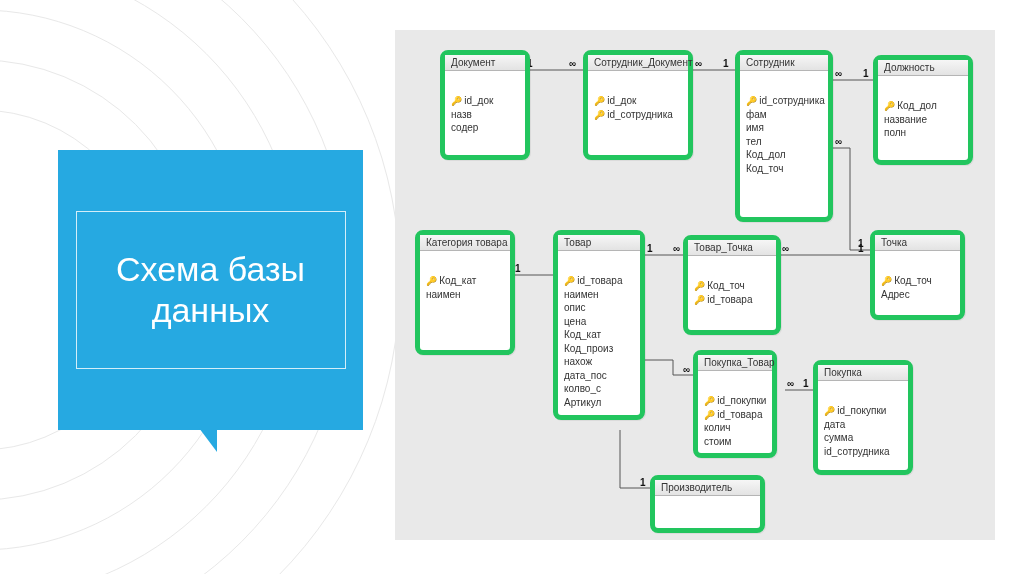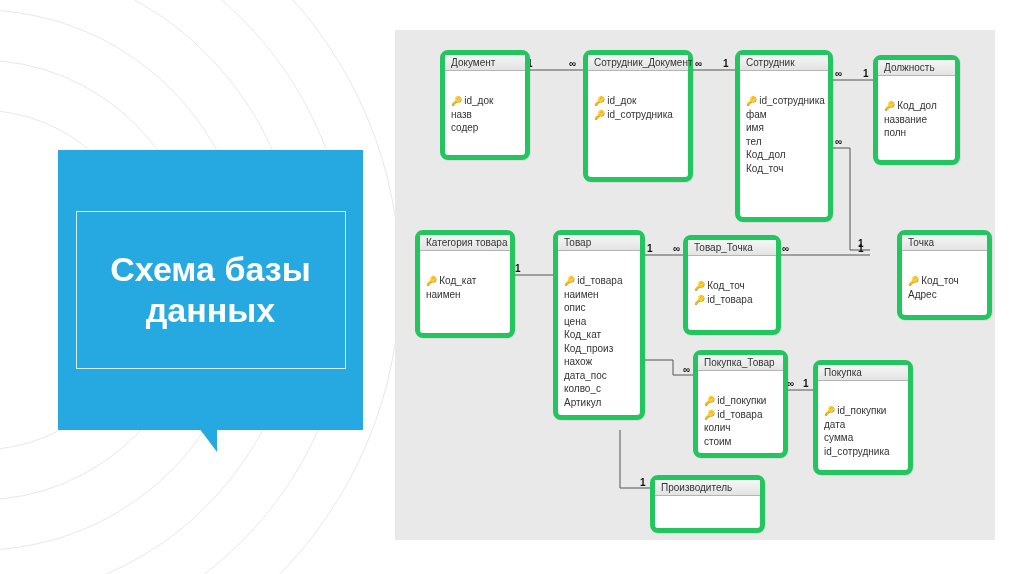--- a/index.html
+++ b/index.html
@@ -1,20 +1,20 @@
 <!DOCTYPE html>
 <html><head>
 <meta charset="utf-8">
 <style>
   * { box-sizing: border-box; margin: 0; padding: 0; }
   html, body { width: 1024px; height: 574px; font-family: "Segoe UI", Arial, sans-serif; background: #fff; overflow: hidden; }
   .bg-arcs { position: absolute; left: -200px; top: -100px; z-index: 0; pointer-events: none; }
   .slide { position: relative; width: 1024px; height: 574px; }
   .title-block { position: absolute; left: 58px; top: 150px; width: 305px; height: 280px; background: #26a9e1; color: #fff; z-index: 2; display: flex; align-items: center; justify-content: center; }
-  .title-inner { border: 1px solid rgba(255,255,255,.8); width: 270px; height: 158px; display: flex; align-items: center; justify-content: center; text-align: center; font-weight: 700; font-size: 34px; line-height: 1.2; padding: 10px; }
+  .title-inner { border: 1px solid rgba(255,255,255,.8); width: 270px; height: 158px; display: flex; align-items: center; justify-content: center; text-align: center; font-weight: 400; font-size: 34px; line-height: 1.2; padding: 10px; }
   .title-callout { position: absolute; left: 50%; bottom: -22px; margin-left: -12px; width: 0; height: 0; border-left: 18px solid transparent; border-right: 0 solid transparent; border-top: 24px solid #26a9e1; }
   .diagram { position: absolute; left: 395px; top: 30px; width: 600px; height: 510px; background: #e9e9e9; z-index: 1; overflow: hidden; }
   .tbl { position: absolute; background: #fff; border: 5px solid #22c55e; border-radius: 8px; box-shadow: 1px 1px 0 rgba(0,0,0,.06); font-size: 10px; }
   .tbl-head { background: linear-gradient(#f6f6f6,#e3e3e3); border-bottom: 1px solid #b5b5b5; padding: 2px 6px; color: #333; font-size: 10px; white-space: nowrap; }
   .tbl-body { padding: 3px 6px 6px 6px; margin-top: 20px; }
   .fld { white-space: nowrap; line-height: 1.35; color: #333; }
   .fld .key { color: #caa400; font-size: 9px; margin-right: 2px; }
   .rel-label { position: absolute; font-size: 10px; font-weight: 700; color: #111; }
   svg.rel { position: absolute; left: 0; top: 0; pointer-events: none; }
 </style>
@@ -76,50 +76,50 @@
 
     <div class="tbl" style="left:45px;top:20px;width:90px;height:110px">
       <div class="tbl-head">Документ</div>
       <div class="tbl-body">
           <div class="fld"><span class="key">🔑</span>id_док</div>
           <div class="fld">назв</div>
           <div class="fld">содер</div>
         </div>
     </div>
 
-    <div class="tbl" style="left:188px;top:20px;width:110px;height:132px">
+    <div class="tbl" style="left:188px;top:20px;width:110px;height:110px">
       <div class="tbl-head">Сотрудник_Документ</div>
       <div class="tbl-body">
           <div class="fld"><span class="key">🔑</span>id_док</div>
           <div class="fld"><span class="key">🔑</span>id_сотрудника</div>
         </div>
     </div>
 
     <div class="tbl" style="left:340px;top:20px;width:98px;height:172px">
       <div class="tbl-head">Сотрудник</div>
       <div class="tbl-body">
           <div class="fld"><span class="key">🔑</span>id_сотрудника</div>
           <div class="fld">фам</div>
           <div class="fld">имя</div>
           <div class="fld">тел</div>
           <div class="fld">Код_дол</div>
           <div class="fld">Код_точ</div>
         </div>
     </div>
 
-    <div class="tbl" style="left:478px;top:25px;width:87px;height:110px">
+    <div class="tbl" style="left:478px;top:25px;width:100px;height:110px">
       <div class="tbl-head">Должность</div>
       <div class="tbl-body">
           <div class="fld"><span class="key">🔑</span>Код_дол</div>
           <div class="fld">название</div>
           <div class="fld">полн</div>
         </div>
     </div>
 
-    <div class="tbl" style="left:20px;top:200px;width:100px;height:108px">
+    <div class="tbl" style="left:20px;top:200px;width:100px;height:125px">
       <div class="tbl-head">Категория товара</div>
       <div class="tbl-body">
           <div class="fld"><span class="key">🔑</span>Код_кат</div>
           <div class="fld">наимен</div>
         </div>
     </div>
 
     <div class="tbl" style="left:158px;top:200px;width:92px;height:190px">
       <div class="tbl-head">Товар</div>
       <div class="tbl-body">
@@ -137,29 +137,29 @@
     </div>
 
     <div class="tbl" style="left:288px;top:205px;width:98px;height:100px">
       <div class="tbl-head">Товар_Точка</div>
       <div class="tbl-body">
           <div class="fld"><span class="key">🔑</span>Код_точ</div>
           <div class="fld"><span class="key">🔑</span>id_товара</div>
         </div>
     </div>
 
-    <div class="tbl" style="left:502px;top:200px;width:95px;height:90px">
+    <div class="tbl" style="left:475px;top:200px;width:95px;height:90px">
       <div class="tbl-head">Точка</div>
       <div class="tbl-body">
           <div class="fld"><span class="key">🔑</span>Код_точ</div>
           <div class="fld">Адрес</div>
         </div>
     </div>
 
-    <div class="tbl" style="left:298px;top:320px;width:95px;height:108px">
+    <div class="tbl" style="left:298px;top:320px;width:84px;height:108px">
       <div class="tbl-head">Покупка_Товар</div>
       <div class="tbl-body">
           <div class="fld"><span class="key">🔑</span>id_покупки</div>
           <div class="fld"><span class="key">🔑</span>id_товара</div>
           <div class="fld">колич</div>
           <div class="fld">стоим</div>
         </div>
     </div>
 
     <div class="tbl" style="left:418px;top:330px;width:100px;height:115px">

